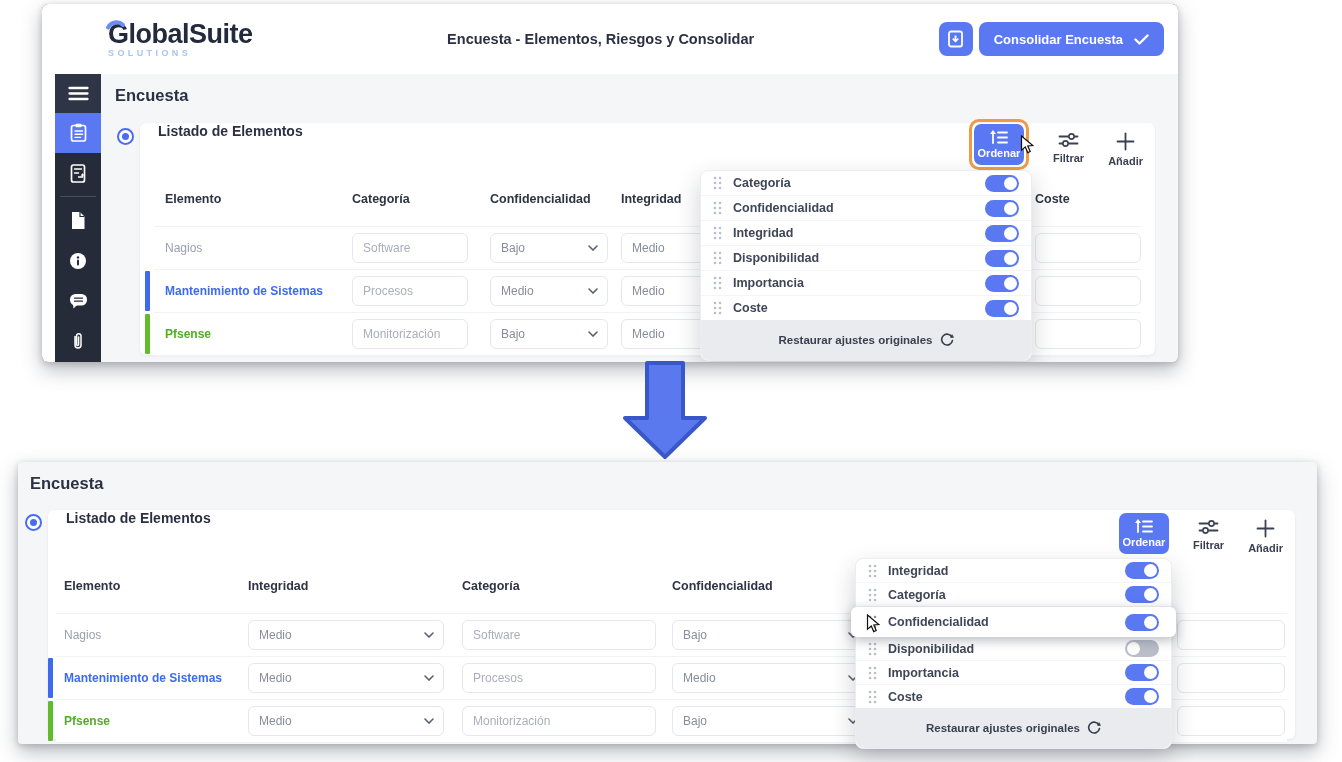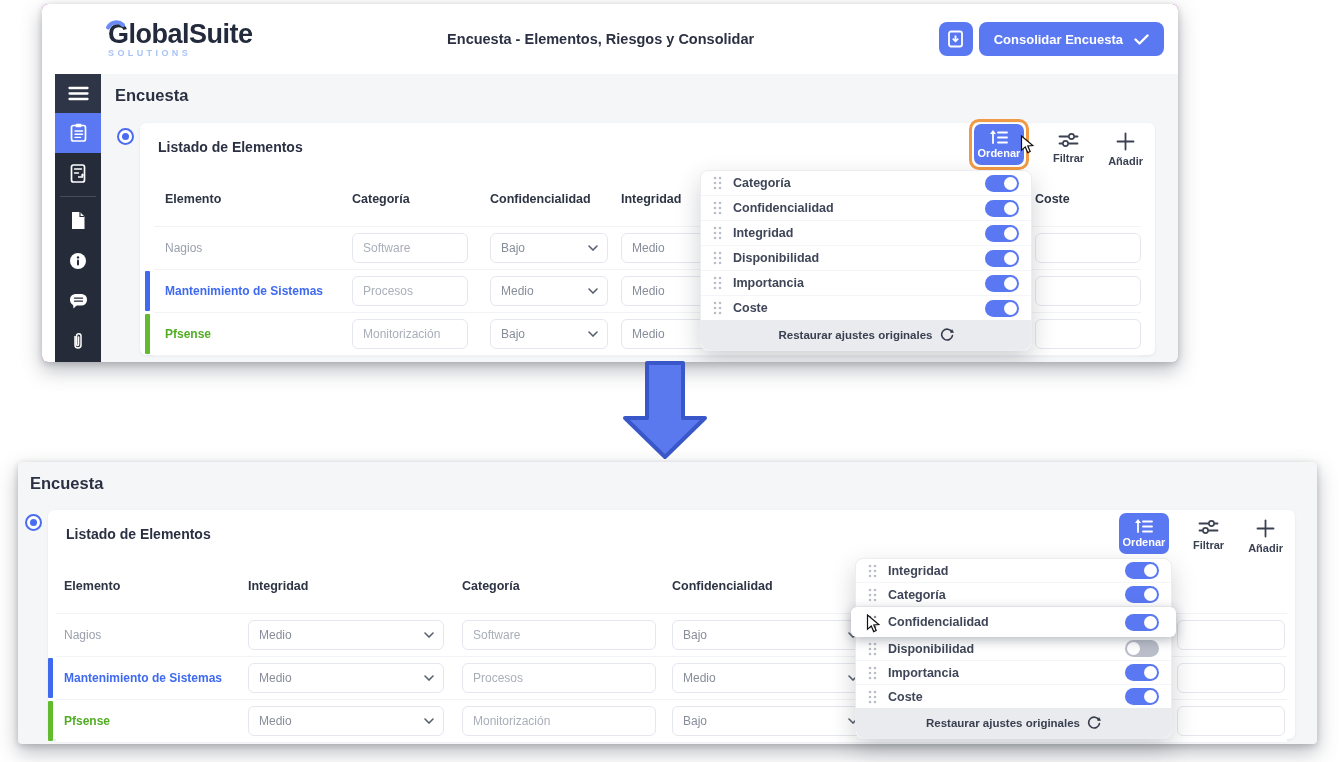--- a/index.html
+++ b/index.html
@@ -25,21 +25,21 @@
   .side-item.active{background:#5a78f2;}
   .side-div{height:1px;background:#454c5c;margin:3px 5px;}
   .content{flex:1;background:#f5f6f8;position:relative;}
   .page-title{margin:0;position:absolute;left:14px;top:12px;font-size:16.5px;font-weight:700;color:#2b3143;}
   .radio{position:absolute;width:13px;height:13px;border:2px solid #4a6cf0;border-radius:50%;background:#fff;
     display:flex;align-items:center;justify-content:center;cursor:pointer;}
   .radio::after{content:"";width:7px;height:7px;border-radius:50%;background:#4a6cf0;}
   .radio-top{left:16px;top:54px;}
   .card{position:absolute;background:#fff;border-radius:6px;box-shadow:0 1px 3px rgba(20,25,40,.07);}
   .card-top{left:39px;top:49px;width:1015px;height:232px;}
-  .card-head{position:relative;height:48px;display:flex;align-items:center;}
+  .card-head{position:relative;height:48px;display:flex;align-items:flex-start;}
   .card-title{margin:0;padding-left:18px;font-size:14px;font-weight:700;color:#2b3143;}
   .toolbar{position:absolute;right:12px;top:2px;display:flex;align-items:flex-start;gap:24px;}
   .tbtn{display:flex;flex-direction:column;align-items:center;gap:4px;font-size:11px;font-weight:600;color:#3a4152;cursor:pointer;margin-top:7px;}
   .tbtn-active{background:#5a78f2;color:#fff;border-radius:7px;width:50px;height:41px;justify-content:center;gap:2px;margin-top:0;}
   .annot-ring{border:3px solid #f09a45;border-radius:10px;padding:2px;margin-top:-6px;}
   
   .tbl{position:absolute;left:14px;right:14px;top:48px;}
   .trow{display:grid;align-items:center;border-bottom:1px solid #f1f3f6;background:#fff;}
   .t-top .trow{grid-template-columns:198px 138px 131px 131px 1fr 106px;height:42px;}
   .t-top .thead{height:55px;}
@@ -65,21 +65,21 @@
   
   .dropdown{position:absolute;background:#fff;border-radius:8px;border:1px solid #ecedf1;
     box-shadow:0 10px 24px rgba(40,45,60,.22);z-index:6;overflow:visible;}
   .dd-top{left:658px;top:166px;width:330px;}
   .dd-item{display:flex;align-items:center;height:24px;padding:0 12px;gap:11px;border-bottom:1px solid #f4f5f8;}
   .dd-label{flex:1;font-size:12.5px;font-weight:700;color:#3f4657;}
   .toggle{position:relative;width:34px;height:17px;border-radius:9px;background:#5a78f2;display:inline-block;cursor:pointer;flex:0 0 auto;}
   .toggle .knob{position:absolute;top:2px;right:2px;width:13px;height:13px;border-radius:50%;background:#fff;}
   .toggle[data-state="off"]{background:#b9bec9;}
   .toggle[data-state="off"] .knob{left:2px;right:auto;}
-  .dd-foot{height:30px;background:#e9ebef;border-radius:0 0 8px 8px;display:flex;align-items:center;justify-content:center;gap:7px;
+  .dd-foot{height:40px;background:#e9ebef;border-radius:0 0 8px 8px;display:flex;align-items:center;justify-content:center;gap:7px;
     font-size:11.5px;font-weight:700;color:#393f4e;cursor:pointer;}
   .dragging{background:#fff;box-shadow:0 3px 12px rgba(25,30,48,.32);border-radius:6px;height:30px;margin:0 -5px;
     padding:0 17px;position:relative;z-index:3;border-bottom:none;}
   .cursor{position:absolute;z-index:9;}
   .cur-top{left:978px;top:131px;}
   .cur-bottom{left:848px;top:152px;}
   
   .big-arrow{position:absolute;left:605px;top:360px;}
   
   .panel-bottom{left:18px;top:462px;width:1299px;height:282px;background:#f5f6f8;border-radius:4px;}

